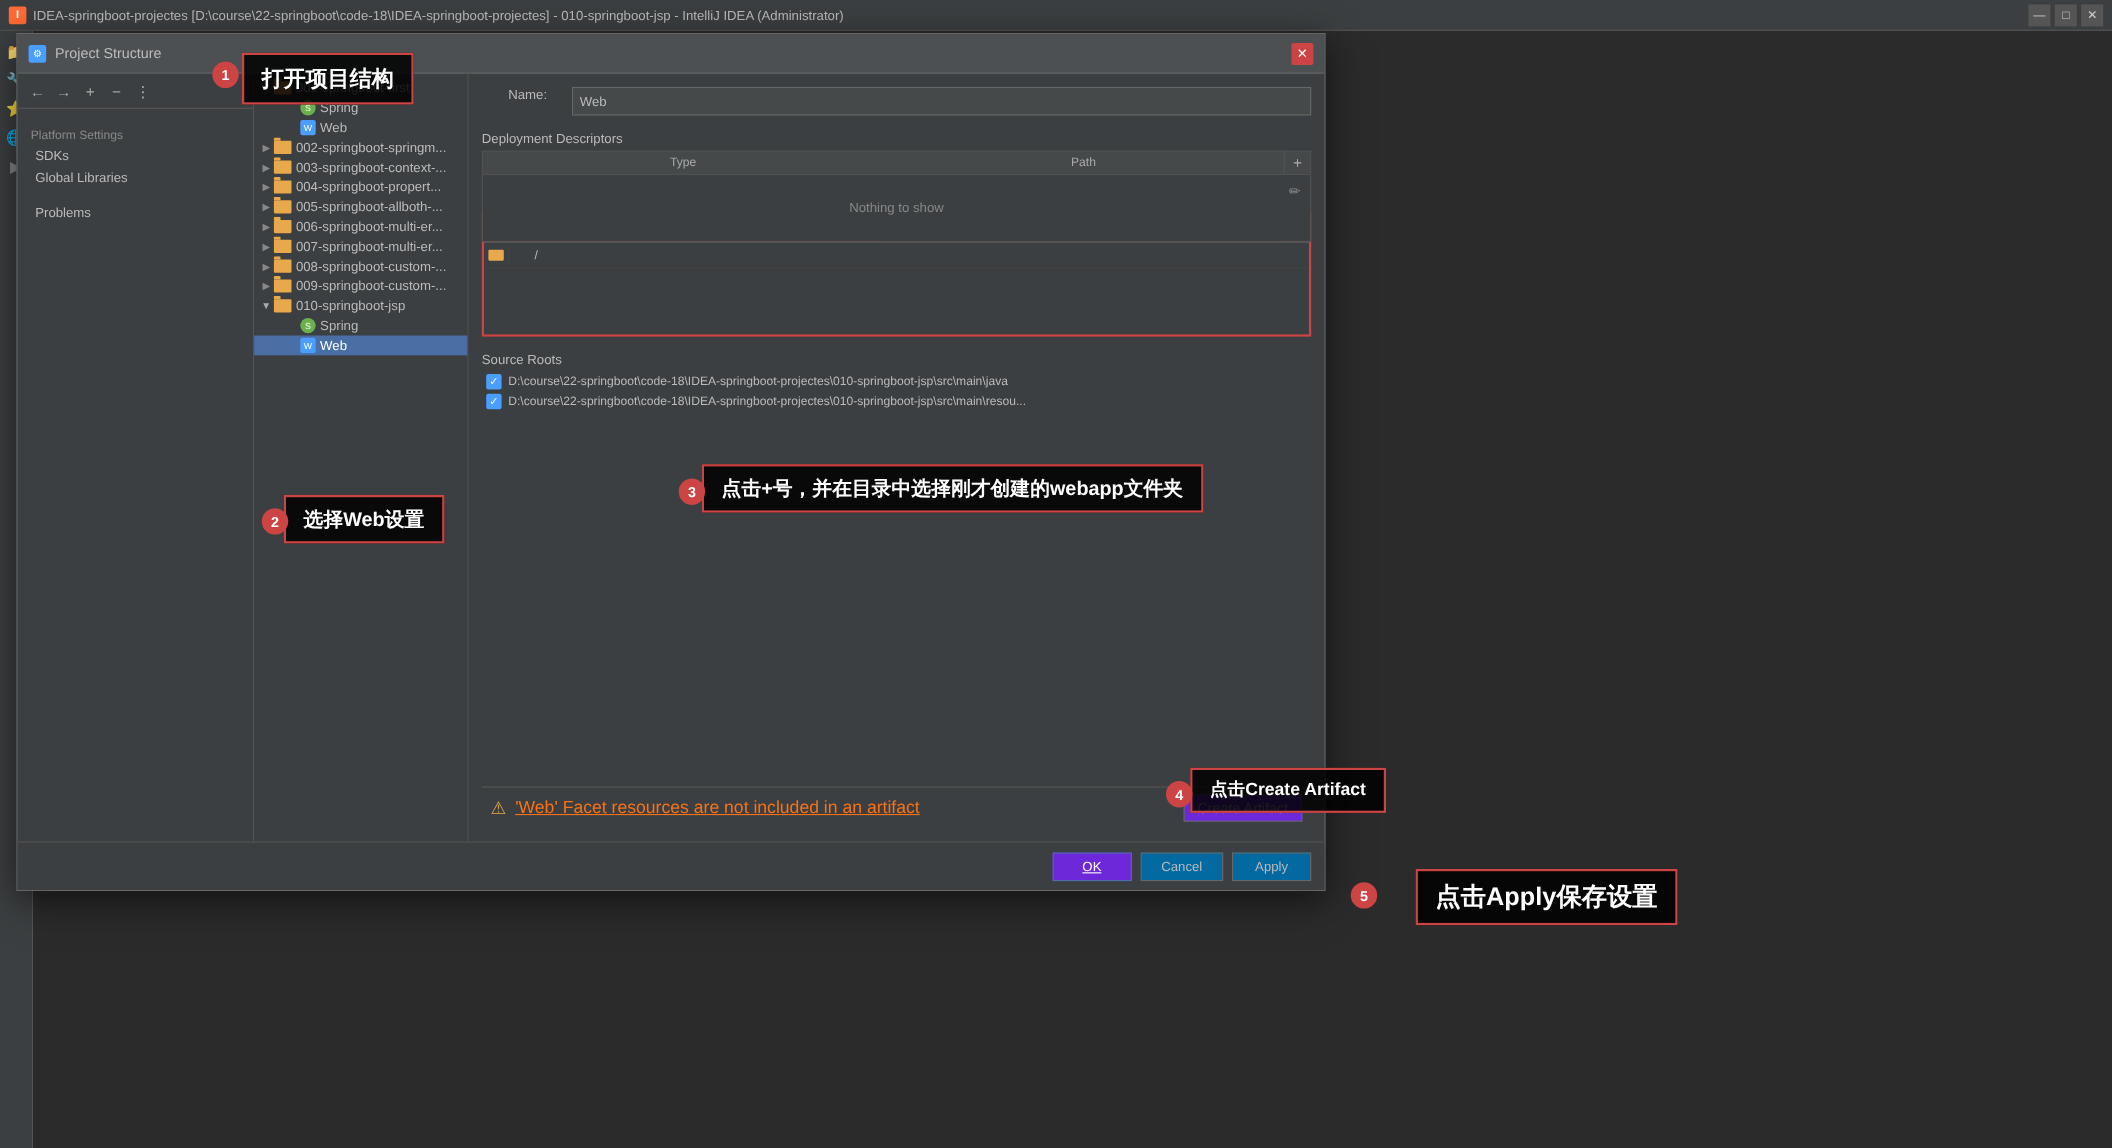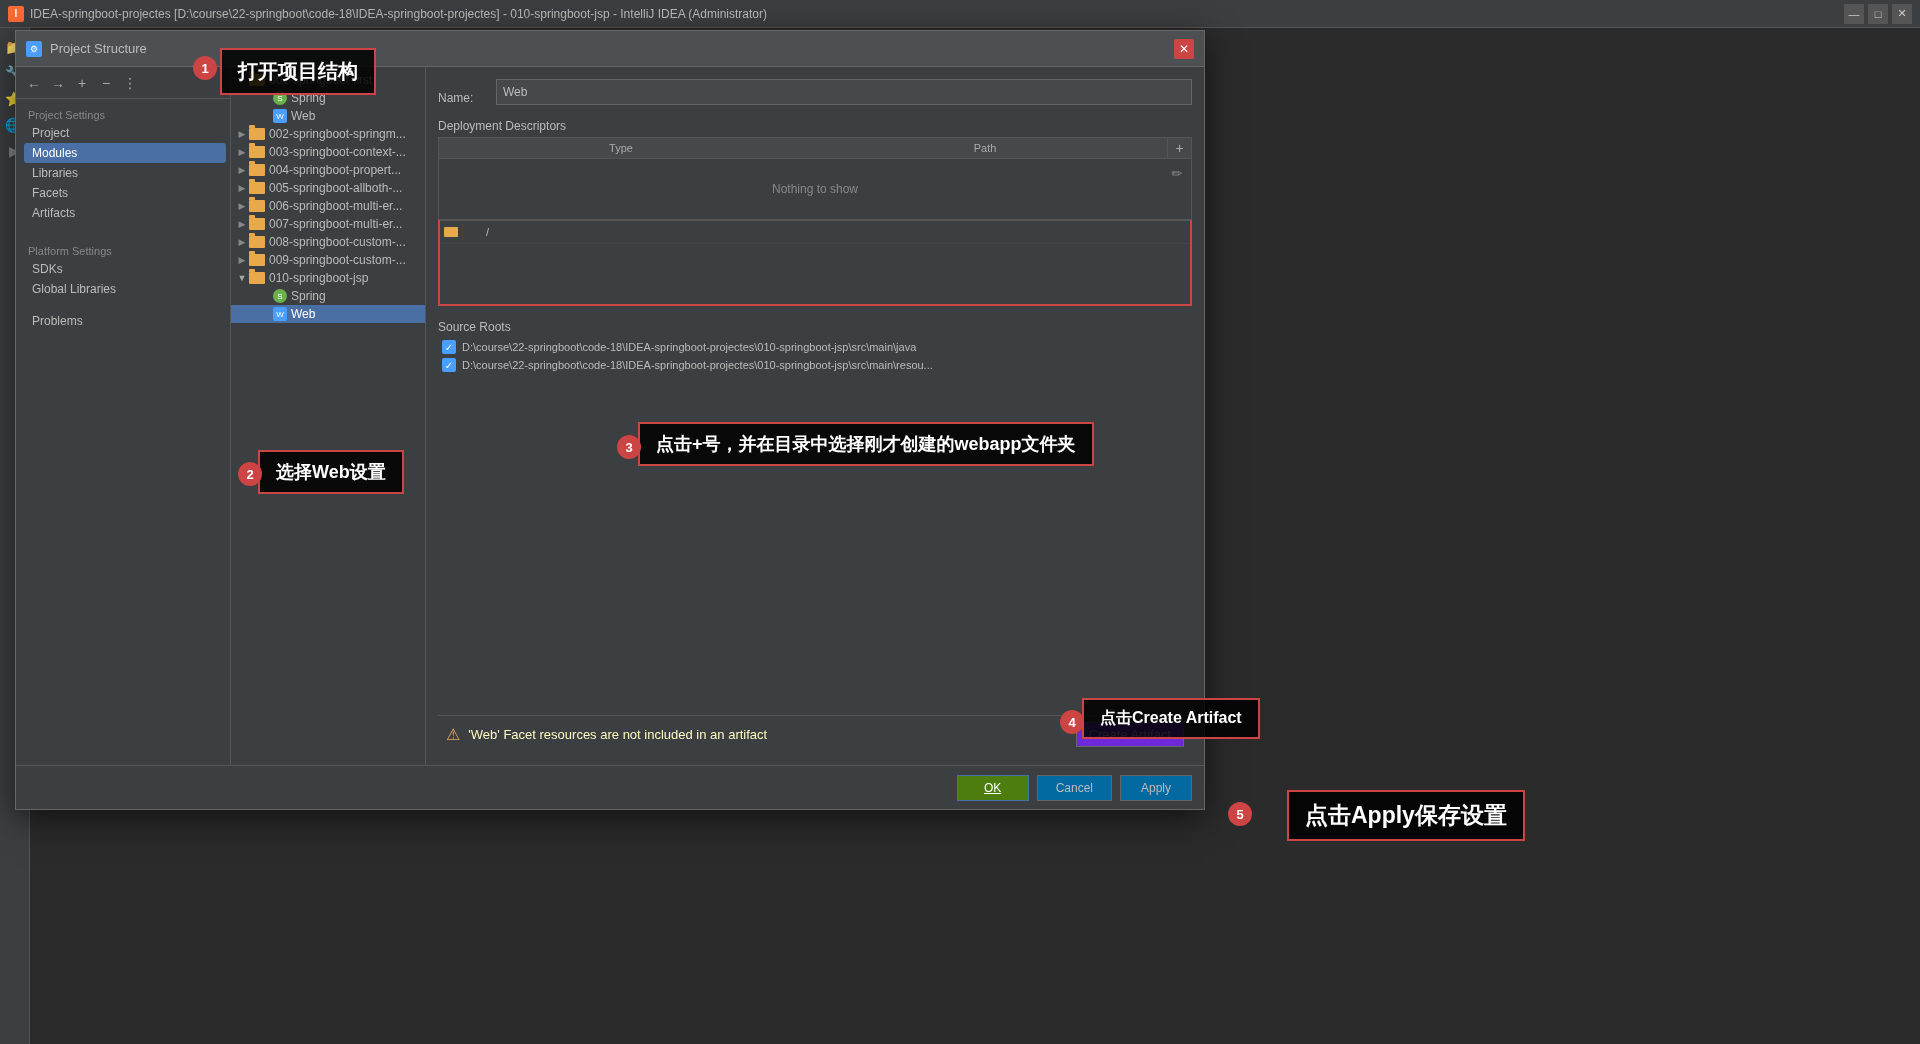--- a/index.html
+++ b/index.html
@@ -255,23 +255,24 @@
     .dialog-main {
       flex: 1;
       background: #3c3f41;
       display: flex;
       flex-direction: column;
       padding: 12px;
     }
 
     .name-row {
       display: flex;
-      align-items: flex-end;
+      align-items: flex-start;
       margin-bottom: 14px;
       gap: 8px;
+      margin-left: 24px;
     }
     .name-label {
       color: #bbbbbb;
       font-size: 12px;
       width: 50px;
     }
     .name-input {
       flex: 1;
       height: 26px;
       background: #45494a;
@@ -430,23 +431,24 @@
       background: #3c3f41;
       border-top: 1px solid #555;
       gap: 8px;
       margin-top: auto;
     }
     .warning-icon {
       color: #e8a84c;
       font-size: 16px;
     }
     .warning-text {
-      color: #fef9c3;
-      font-size: 13px;
+      color: #f97316;
+      font-size: 16px;
       flex: 1;
+      text-decoration: underline;
     }
     .create-artifact-btn {
       padding: 4px 12px;
       background: #6d28d9;
       border: 1px solid #666;
       color: #bbbbbb;
       font-size: 13px;
       cursor: pointer;
     }
 
@@ -464,21 +466,21 @@
     .footer-btn {
       padding: 5px 18px;
       background: #0369a1;
       border: 1px solid #666;
       color: #bbbbbb;
       font-size: 12px;
       cursor: pointer;
       min-width: 72px;
     }
     .footer-btn.primary {
-      background: #4d7c0f;
+      background: #6d28d9;
       border-color: #4a6fa5;
       color: white;
       text-decoration: underline;
     }
     .annotation-badge {
       position: absolute;
       width: 24px; height: 24px;
       background: #cc4444;
       border-radius: 50%;
       display: flex; align-items: center; justify-content: center;
@@ -551,28 +553,20 @@
 
     <div class="dialog-left">
       <div class="dialog-toolbar">
         <button class="toolbar-btn">←</button>
         <button class="toolbar-btn">→</button>
         <button class="toolbar-btn">+</button>
         <button class="toolbar-btn">−</button>
         <button class="toolbar-btn">⋮</button>
       </div>
 
-      <div class="settings-section">
-        <div class="settings-section-header">Project Settings</div>
-        <div class="settings-item">Project</div>
-        <div class="settings-item active">Modules</div>
-        <div class="settings-item">Libraries</div>
-        <div class="settings-item">Facets</div>
-        <div class="settings-item">Artifacts</div>
-      </div>
 
       <div class="settings-section platform-section">
         <div class="settings-section-header">Platform Settings</div>
         <div class="settings-item">SDKs</div>
         <div class="settings-item">Global Libraries</div>
       </div>
 
       <div class="settings-section">
         <div class="settings-item">Problems</div>
       </div>

